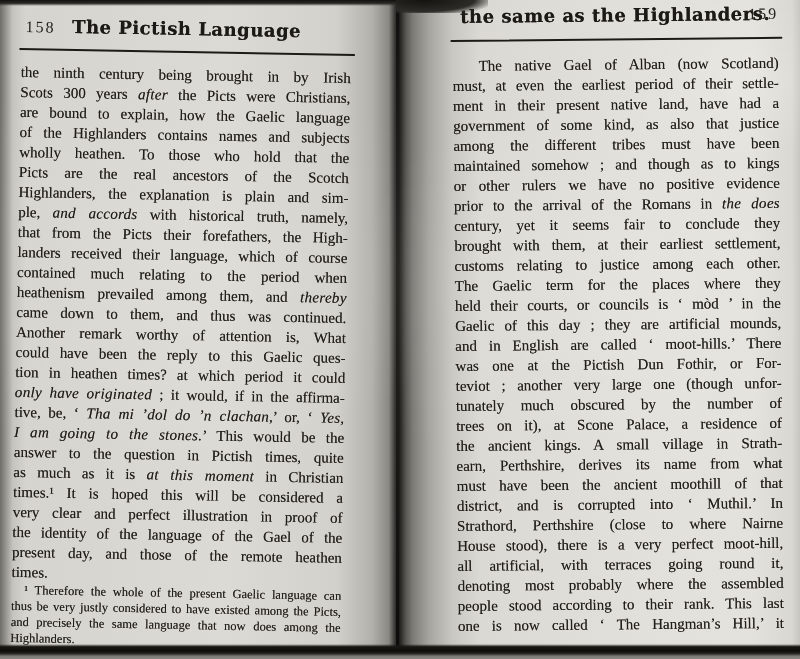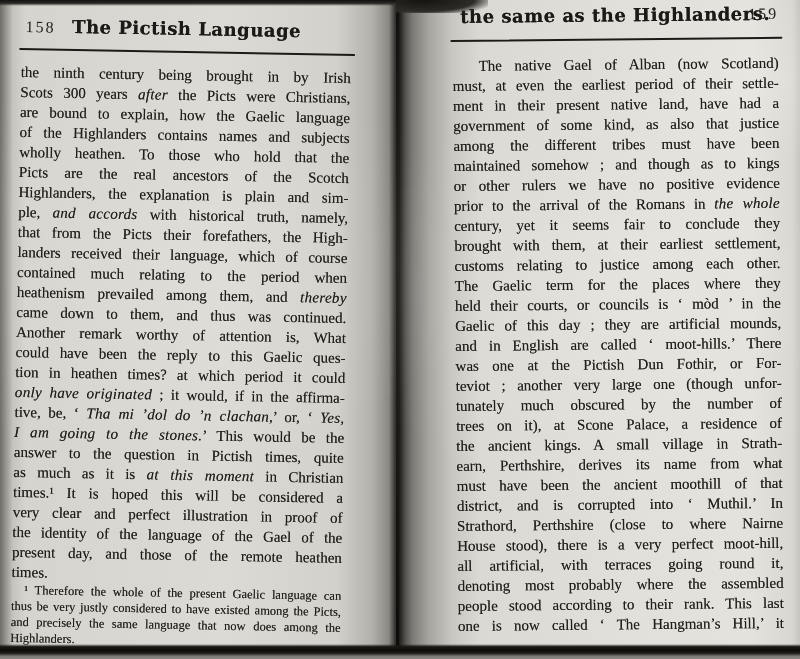--- a/index.html
+++ b/index.html
@@ -130,21 +130,21 @@
     <span class="pagenum pagenum-right">159</span>
     <div class="head-rule rule-right"></div>
     <div class="body-text body-right">
         <div class="line indent">The native Gael of Alban (now Scotland)</div>
         <div class="line">must, at even the earliest period of their settle-</div>
         <div class="line">ment in their present native land, have had a</div>
         <div class="line">government of some kind, as also that justice</div>
         <div class="line">among the different tribes must have been</div>
         <div class="line">maintained somehow ; and though as to kings</div>
         <div class="line">or other rulers we have no positive evidence</div>
-        <div class="line">prior to the arrival of the Romans in <i>the whole</i></div>
+        <div class="line">prior to the arrival of the Romans in <i>the does</i></div>
         <div class="line">century, yet it seems fair to conclude they</div>
         <div class="line">brought with them, at their earliest settlement,</div>
         <div class="line">customs relating to justice among each other.</div>
         <div class="line">The Gaelic term for the places where they</div>
         <div class="line">held their courts, or councils is ‘ mòd ’ in the</div>
         <div class="line">Gaelic of this day ; they are artificial mounds,</div>
         <div class="line">and in English are called ‘ moot-hills.’  There</div>
         <div class="line">was one at the Pictish Dun Fothir, or For-</div>
         <div class="line">teviot ; another very large one (though unfor-</div>
         <div class="line">tunately much obscured by the number of</div>

